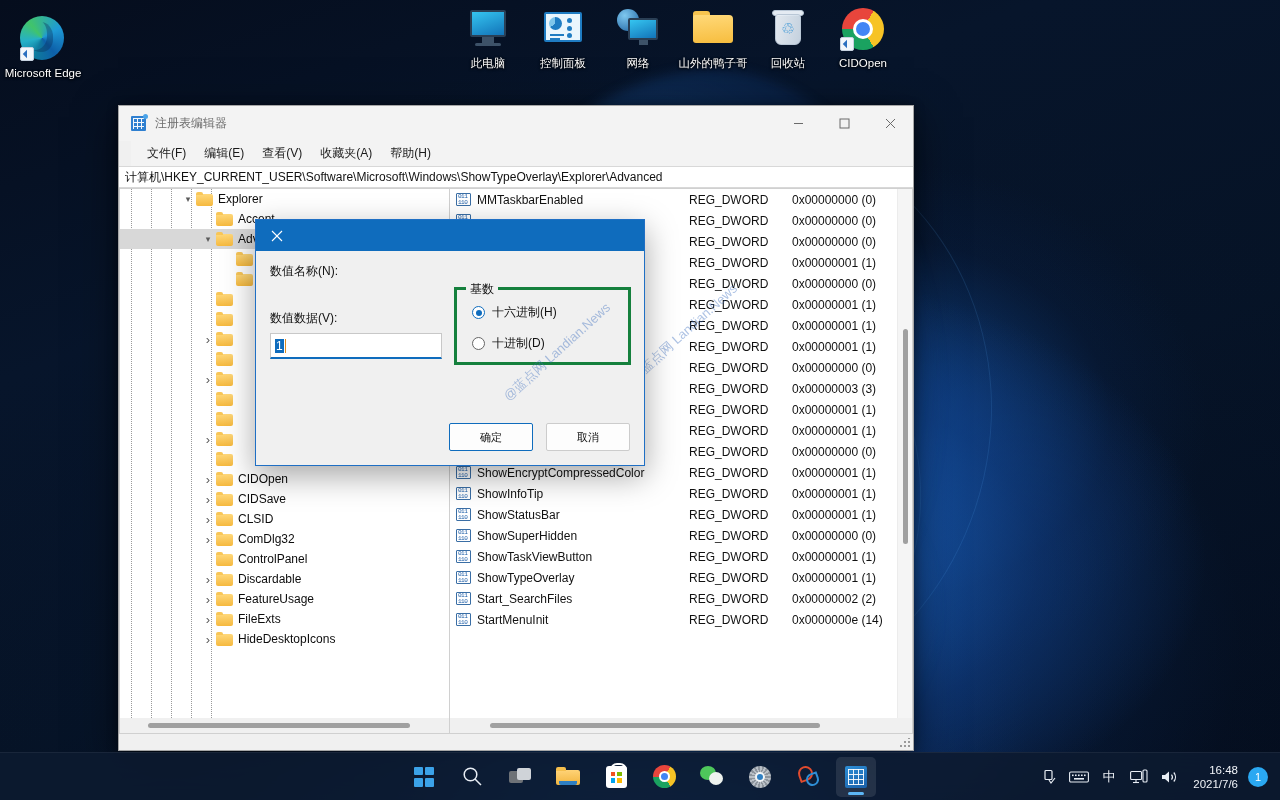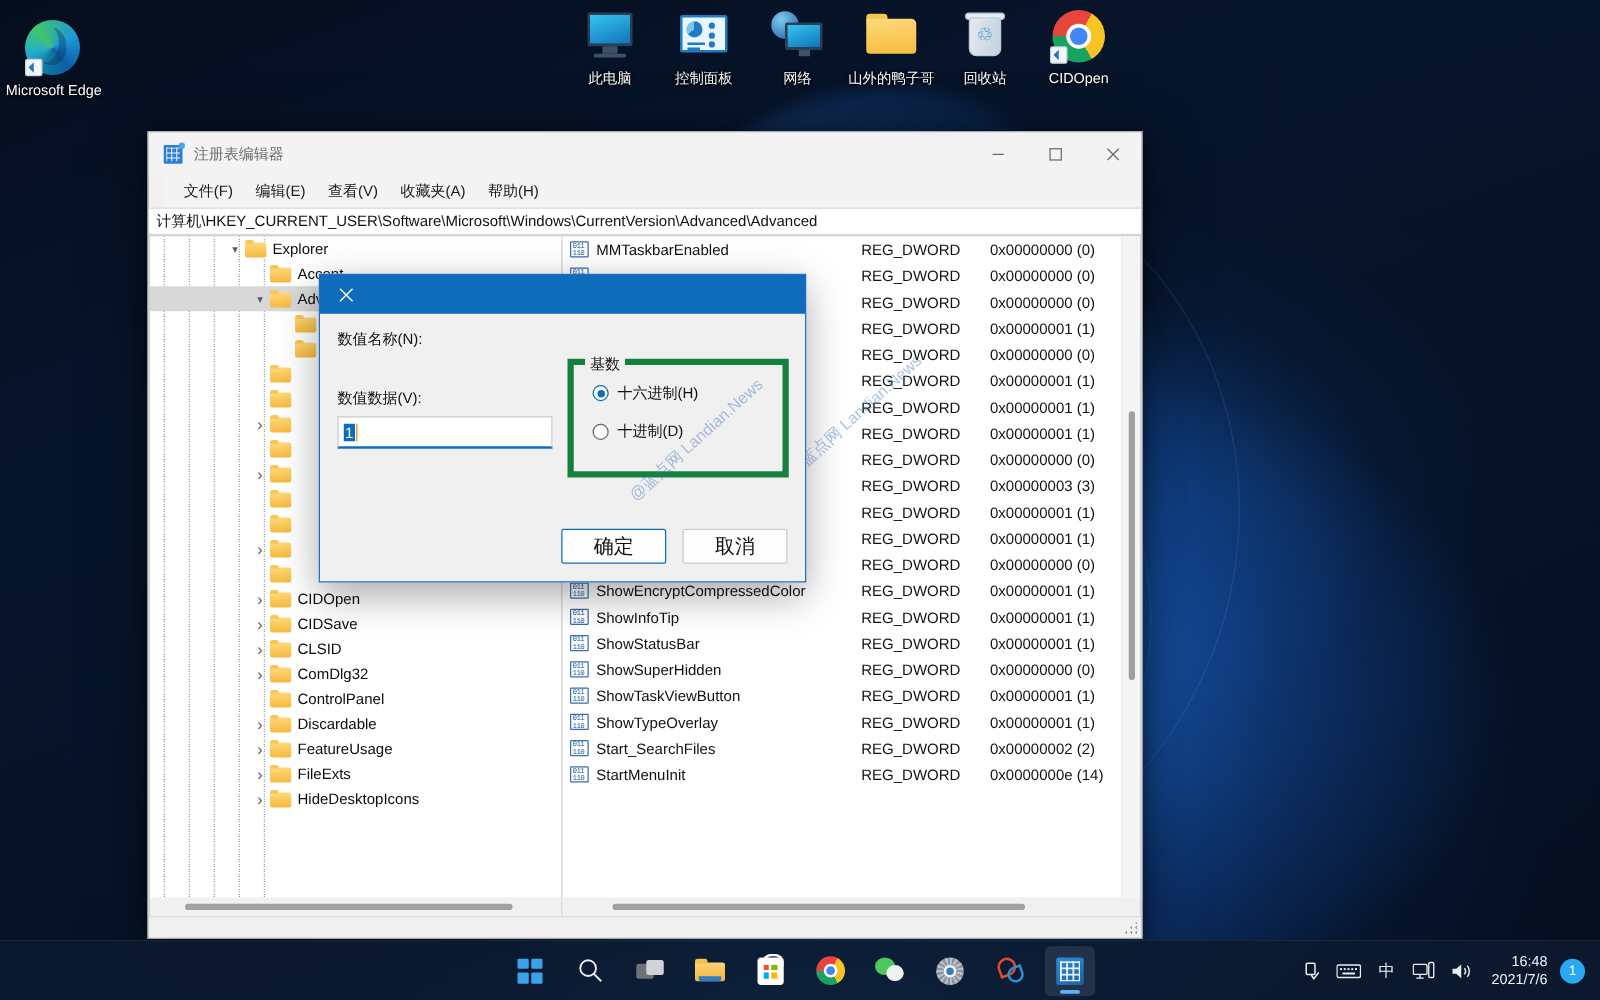--- a/index.html
+++ b/index.html
@@ -262,38 +262,38 @@
     display:flex;align-items:center;padding:0 6px;font-size:12px;color:#111;
   }
   #valdata-wrap{width:172px;}
   #valdata{
     height:26px;background:#fff;border:1px solid #c8c8c8;border-bottom:2px solid #0f6cbd;
     display:flex;align-items:center;padding:0 4px;font-size:12px;color:#111;
   }
   #valdata .selnum{background:#0f6cbd;color:#fff;padding:0 1px;}
   #valdata .caret{width:1px;height:14px;background:#e08a1e;margin-left:1px;}
   .group{
-    position:absolute;left:198px;top:36px;width:177px;height:95px;
-    border:5px solid #15803d;background:transparent;
+    position:absolute;left:198px;top:36px;width:177px;height:78px;
+    border:3px solid #15803d;background:transparent;
   }
   .group .gt{
     position:absolute;left:9px;top:-9px;background:#f0f0f0;padding:0 4px;font-size:12px;color:#111;
   }
   .radio{display:flex;align-items:center;margin:14px 0 0 15px;font-size:12px;color:#111;}
   .radio .rb{
     width:13px;height:13px;border-radius:50%;border:1px solid #666;background:#fff;margin-right:7px;
     position:relative;flex:0 0 13px;
   }
   .radio .rb.on{border:1px solid #0f6cbd;}
   .radio .rb.on::after{
     content:"";position:absolute;left:2.5px;top:2.5px;width:6px;height:6px;border-radius:50%;background:#0f6cbd;
   }
   .dbtn{
     width:84px;height:28px;display:flex;align-items:center;justify-content:center;
-    font-size:16px;color:#111;background:#fdfdfd;border:1px solid #cccccc;border-radius:2px;
+    font-size:11px;color:#111;background:#fdfdfd;border:1px solid #cccccc;border-radius:2px;
   }
   .dbtn.primary{border:1px solid #0f6cbd;}
   #dlgbuttons{position:absolute;right:14px;bottom:14px;display:flex;gap:13px;}
 
   
   .wm{
     position:absolute;color:rgba(60,110,190,0.42);font-size:13px;
     transform:rotate(-42deg);white-space:nowrap;pointer-events:none;
     font-family:"Liberation Sans","DejaVu Sans",sans-serif;
   }
@@ -471,21 +471,21 @@
 
   <div id="menubar">
     <div class="mi">文件(F)</div>
     <div class="mi">编辑(E)</div>
     <div class="mi">查看(V)</div>
     <div class="mi">收藏夹(A)</div>
     <div class="mi">帮助(H)</div>
   </div>
 
   <div id="addressbar">
-    <span>计算机\HKEY_CURRENT_USER\Software\Microsoft\Windows\CurrentVersion\Advanced\Advanced</span>
+    <span>计算机\HKEY_CURRENT_USER\Software\Microsoft\Windows\ShowTypeOverlay\Explorer\Advanced</span>
   </div>
 
   <div id="panes">
 
     <div id="treepane">
       <div id="treescroll">
         <div class="guide" style="left:11px"></div>
         <div class="guide" style="left:31px"></div>
         <div class="guide" style="left:51px"></div>
         <div class="guide" style="left:71px"></div>

